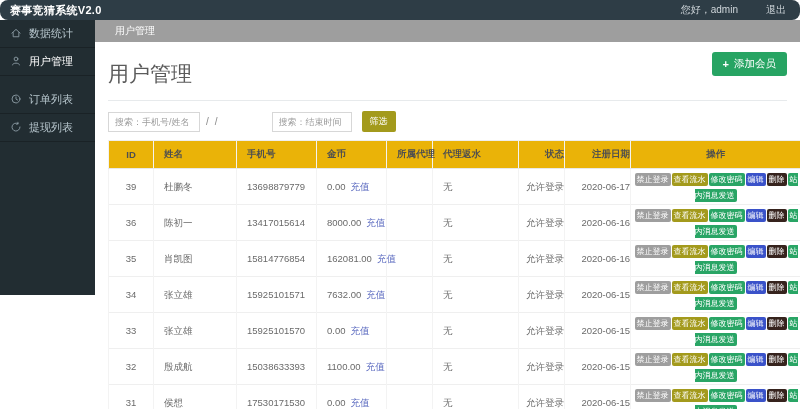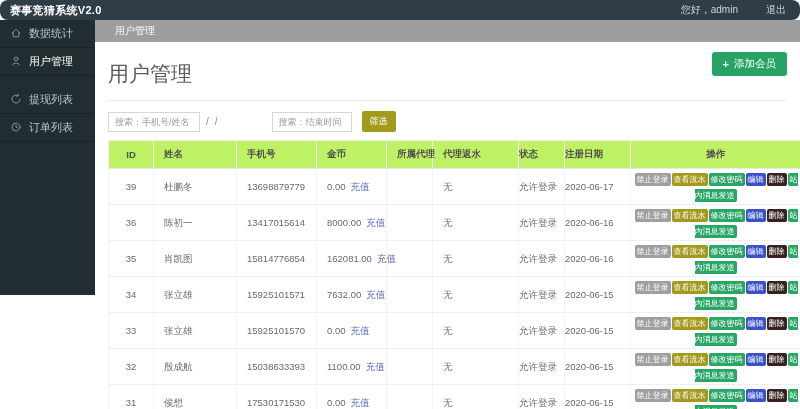--- a/index.html
+++ b/index.html
@@ -42,26 +42,26 @@
   .search-row input { height:20px; border:1px solid #d7d7d7; font-size:9px; padding:0 6px; color:#555;
                       font-family:inherit; outline:none; }
   .search-row input::placeholder { color:#9c9c9c; }
   .search-row .sep { color:#8a8a8a; font-size:10px; }
   .filter-btn { background:#a39a1c; color:#fff; border:none; border-radius:2px; font-size:9px;
                 padding:4px 8px; cursor:pointer; margin-left:4px; font-family:inherit; }
 
   
   table { border-collapse:collapse; table-layout:fixed; width:692px; }
   th, td { border-left:1px solid #f3f3f3; font-size:9.5px; text-align:left; }
-  thead th { background:#bef264; color:#4f4f4f; font-weight:bold; padding:7px 0 7px 10px;
+  thead th { background:#eab308; color:#4f4f4f; font-weight:bold; padding:7px 0 7px 10px;
              border-bottom:1px solid #e8e8e8; border-top:1px solid #eee; white-space:nowrap; }
   tbody td { color:#6a6a6a; padding:8px 0 8px 10px; border-top:1px solid #efefef; white-space:nowrap;
              line-height:12px; background:#fff; }
   th.c-id, td.c-id { text-align:center; padding-left:0; }
-  th.c-status, td.c-status, th.c-date, td.c-date { text-align:left; padding-left:0; }
+  th.c-status, td.c-status, th.c-date, td.c-date { text-align:right; padding-left:0; }
   th.c-ops { text-align:center; padding-left:0; }
   td.c-rebate { white-space:normal; line-height:12px; }
   a.recharge { color:#5c6bc0; text-decoration:none; margin-left:5px; cursor:pointer; }
 
   
   td.c-ops { padding:2px; position:relative; }
   .chips { width:166px; text-align:center; line-height:15px; }
   .chip { display:inline-block; color:#fff; font-size:8px; line-height:9px; padding:2px 2px;
           margin:1px 1px 1px 0; border-radius:2px; text-decoration:none; cursor:pointer; }
   .chip-inline { display:inline; white-space:normal; }
@@ -89,30 +89,30 @@
         </li>
         <li class="menu-item active gap">
           <span><svg viewBox="0 0 16 16">
               <circle cx="8" cy="5.3" r="2.5"></circle>
               <path d="M3.3 13.2c0-3.3 9.4-3.3 9.4 0"></path>
             </svg></span>
           <span>用户管理</span>
         </li>
         <li class="menu-item">
           <span><svg viewBox="0 0 16 16">
-              <path d="M13.3 8A5.3 5.3 0 1 1 10.5 3.4M10.5 1.7l.4 2.1-2.1.5"></path>
-            </svg></span>
-          <span>提现列表</span>
-        </li>
-        <li class="menu-item">
-          <span><svg viewBox="0 0 16 16">
               <circle cx="8" cy="8" r="5.3"></circle>
               <path d="M8 5.2v3l2.2 1.2"></path>
             </svg></span>
           <span>订单列表</span>
+        </li>
+        <li class="menu-item">
+          <span><svg viewBox="0 0 16 16">
+              <path d="M13.3 8A5.3 5.3 0 1 1 10.5 3.4M10.5 1.7l.4 2.1-2.1.5"></path>
+            </svg></span>
+          <span>提现列表</span>
         </li>
       </ul>
   </nav>
 
   <main class="content">
     <div class="breadcrumb-bar">
       <span>用户管理</span>
     </div>
 
     <div class="content-inner">

